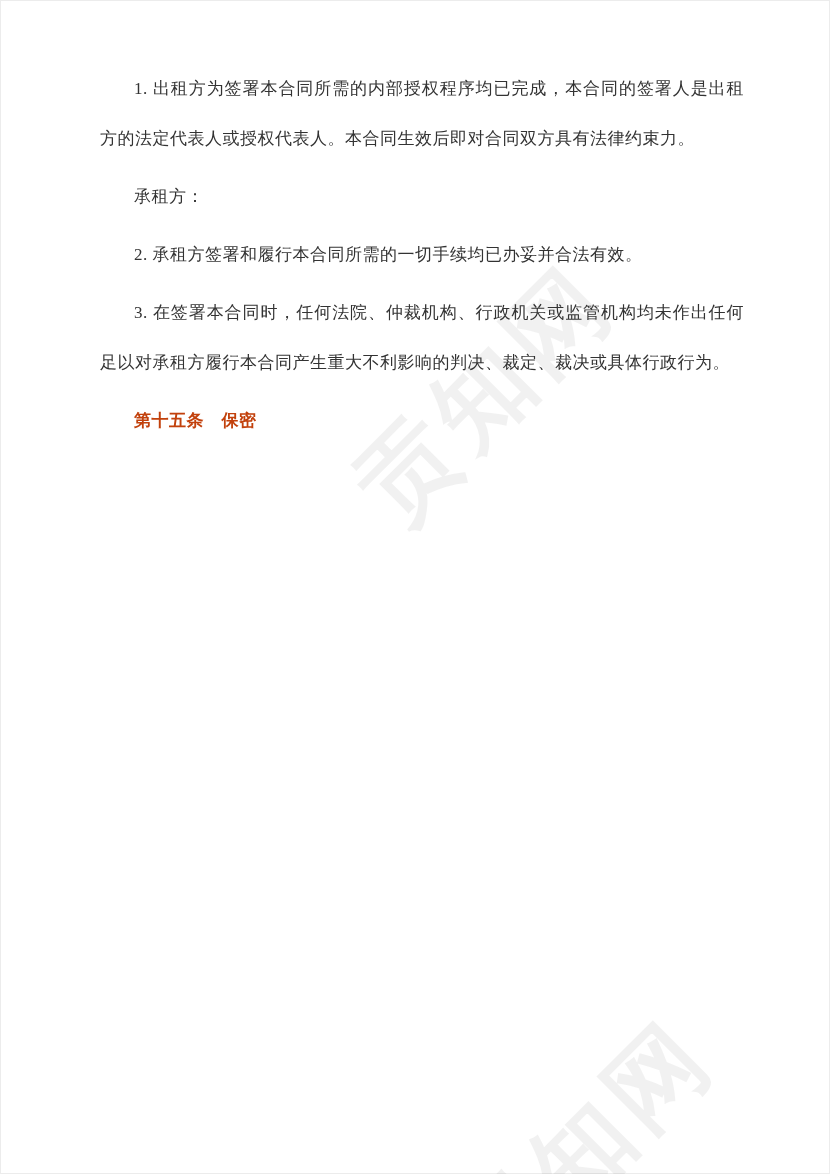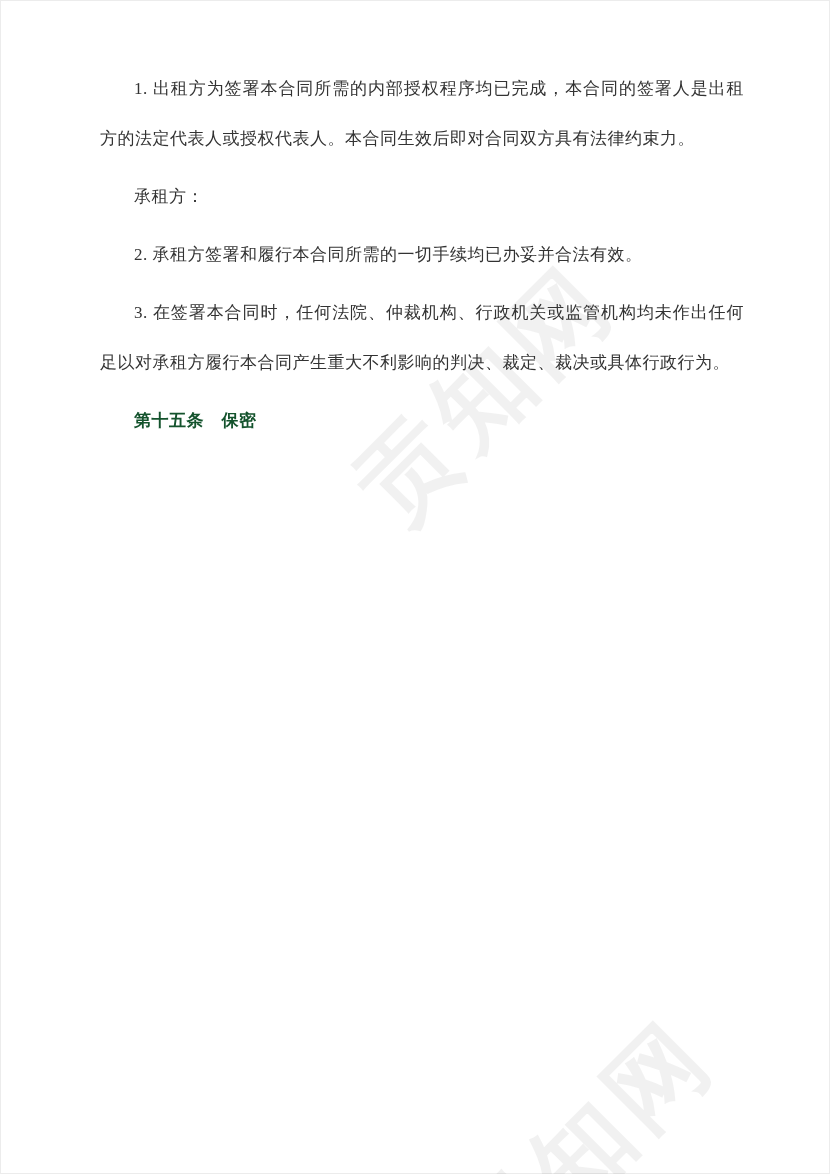--- a/index.html
+++ b/index.html
@@ -46,21 +46,21 @@
   .para {
     margin: 0 0 8px 0;
     font-size: 17px;
     line-height: 50px;
     text-align: justify;
     text-indent: 2em;
     letter-spacing: 0.5px;
   }
   .heading {
     font-weight: bold;
-    color: #14532d;
+    color: #c2410c;
   }
   .blank-underline {
     display: inline-block;
     text-indent: 0;
     border-bottom: 1px solid #333333;
     padding: 0 40px 0 2px;
     line-height: 24px;
   }
 </style>
 </head>

